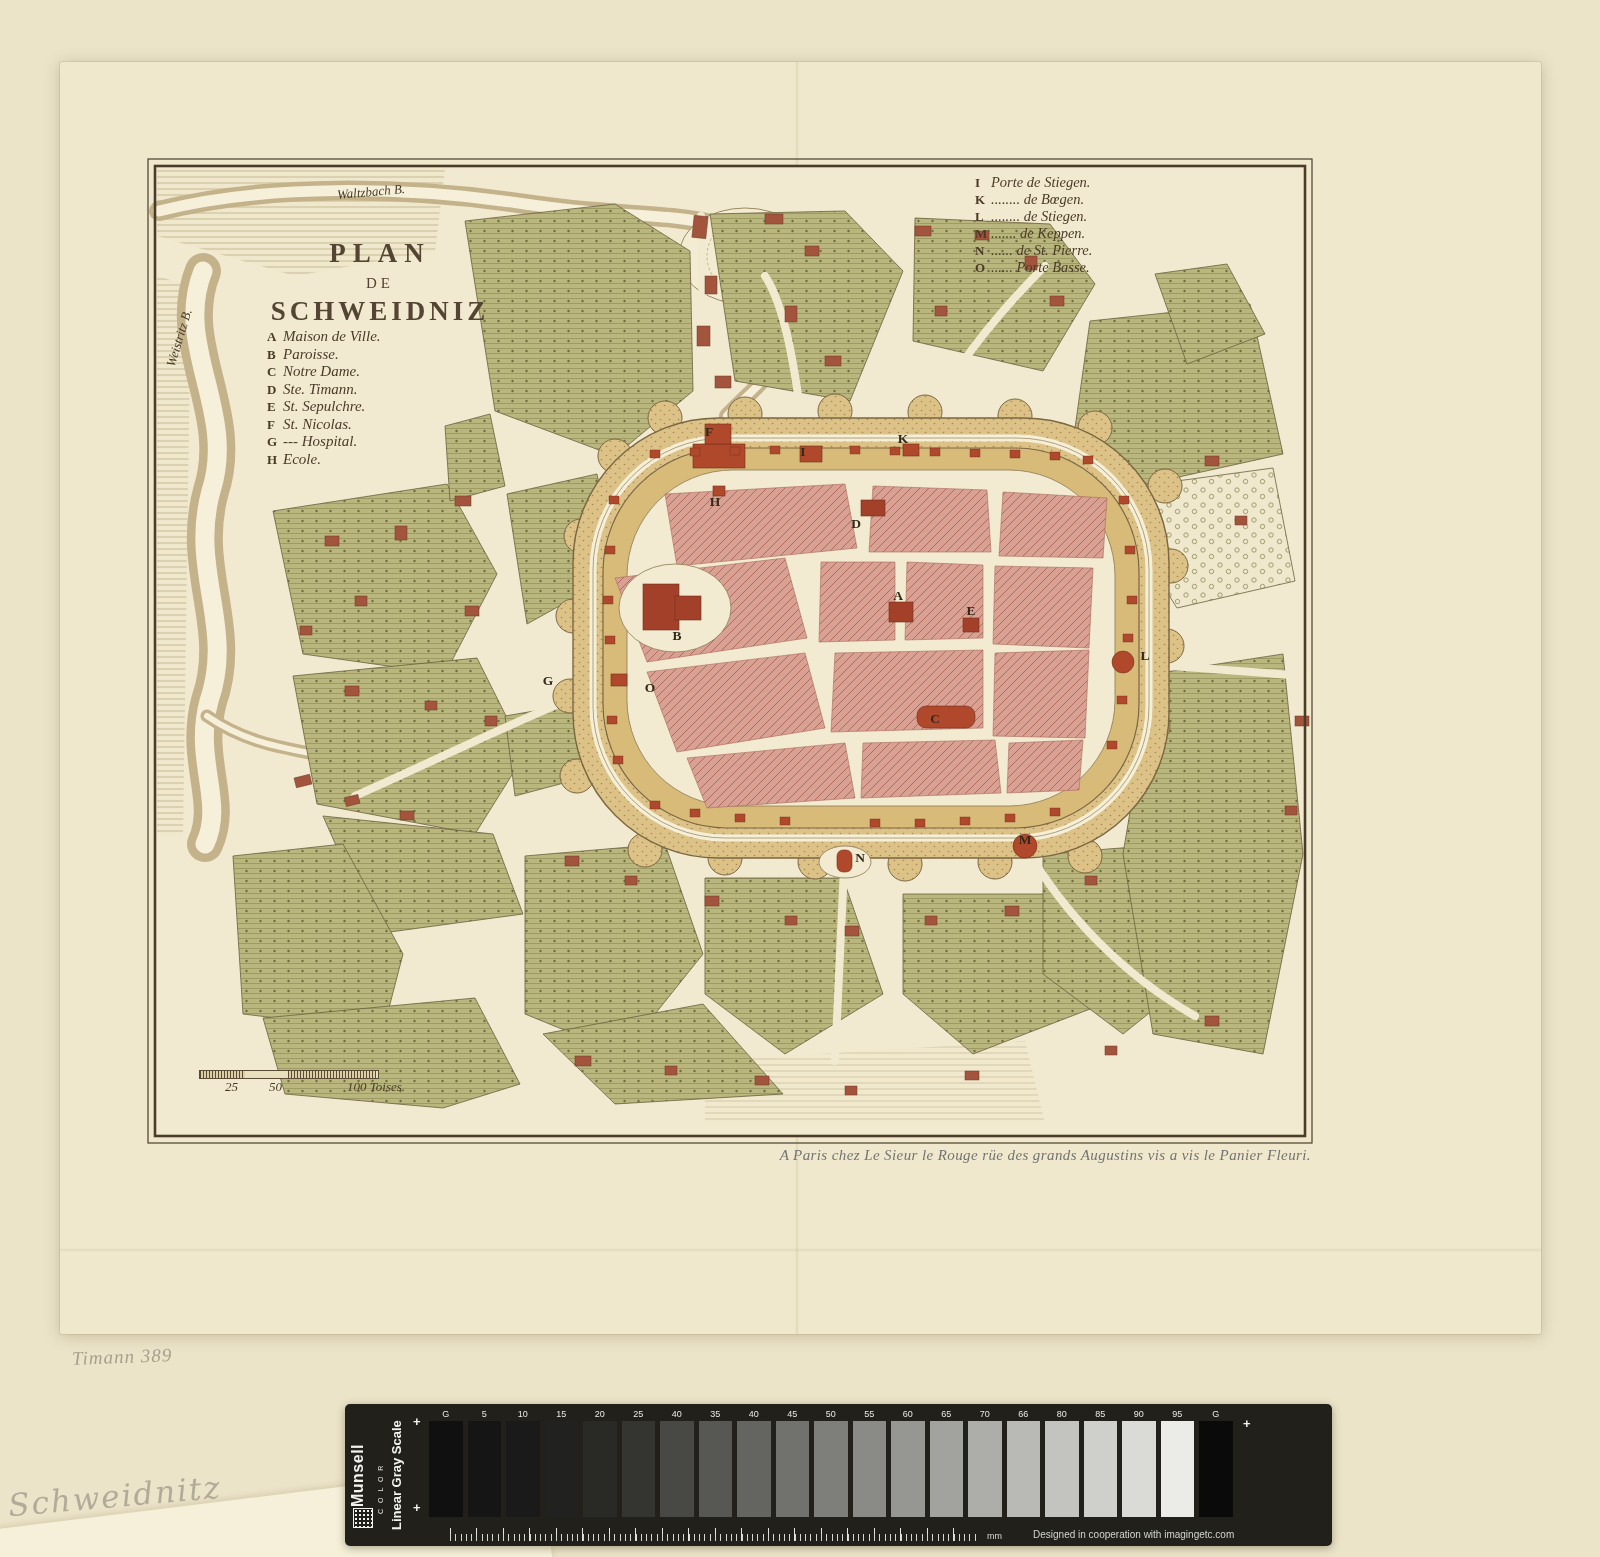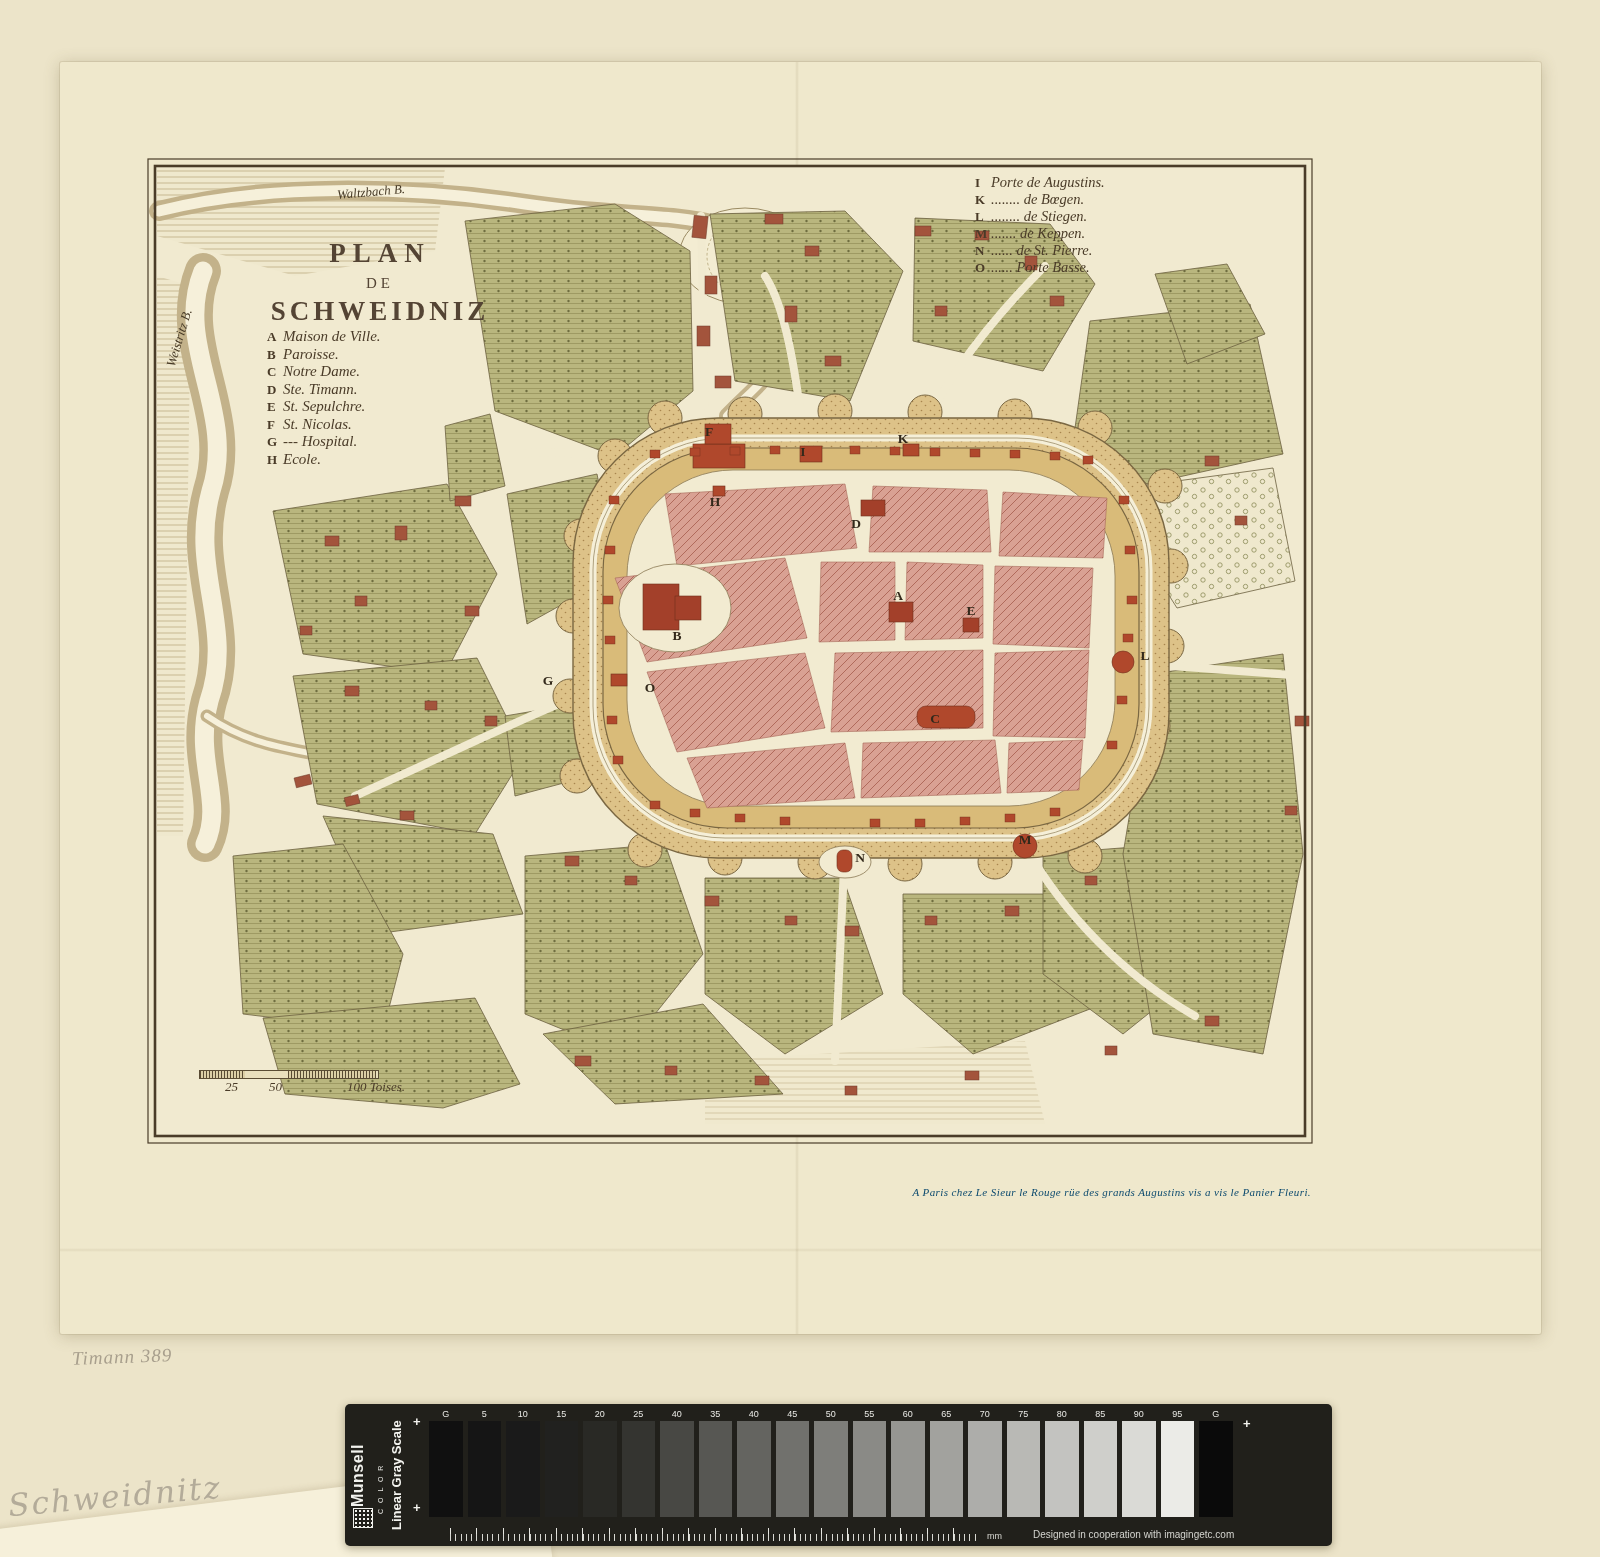--- a/index.html
+++ b/index.html
@@ -33,21 +33,21 @@
   .map-letter{position:absolute;font-size:13.5px;font-weight:bold;color:#33291b;
         transform:translate(-50%,-50%);font-variant:small-caps;}
   .scalebar{position:absolute;left:54px;top:914px;width:190px;color:#4a3b28;}
   .sb-bar{position:relative;width:178px;height:7px;border:1px solid #5a4c34;background:#e9dfbd;display:flex;}
   .sb-seg{height:100%;}
   .sb-hatch{background:repeating-linear-gradient(90deg,#5a4c34 0 1px,#dccfa6 1px 3px);}
   .sb-labels{position:relative;height:16px;font-style:italic;font-size:13px;}
   .sb-25{position:absolute;left:26px;} .sb-50{position:absolute;left:70px;}
   .sb-100{position:absolute;left:148px;white-space:nowrap;}
   .imprint{position:absolute;left:0;top:991px;width:1166px;text-align:right;
-        font-style:italic;font-size:11px;color:#0c4a6e;letter-spacing:.4px;margin-top:39px;}
+        font-style:italic;font-size:15px;color:#737373;letter-spacing:.4px;}
   
   .pencil{position:absolute;color:#a89f8d;font-style:italic;}
   .pencil-catalog{left:72px;top:1346px;font-size:19px;transform:rotate(-2deg);letter-spacing:1px;}
   .pencil-title{left:8px;top:1478px;font-size:31px;transform:rotate(-5deg);letter-spacing:2px;
         color:#b3ab99;font-family:"DejaVu Serif",serif;}
   
   .graybar{position:absolute;left:345px;top:1404px;width:987px;height:142px;
         background:#21201b;border-radius:5px;font-family:"Liberation Sans",sans-serif;
         box-shadow:0 2px 8px rgba(80,70,40,.45);}
   .gs-left{position:absolute;left:0;top:0;bottom:0;width:84px;}
@@ -332,21 +332,21 @@
     <div class="lg-row"><span class="lg-key">B</span><span>Paroisse.</span></div>
     <div class="lg-row"><span class="lg-key">C</span><span>Notre Dame.</span></div>
     <div class="lg-row"><span class="lg-key">D</span><span>Ste. Timann.</span></div>
     <div class="lg-row"><span class="lg-key">E</span><span>St. Sepulchre.</span></div>
     <div class="lg-row"><span class="lg-key">F</span><span>St. Nicolas.</span></div>
     <div class="lg-row"><span class="lg-key">G</span><span>--- Hospital.</span></div>
     <div class="lg-row"><span class="lg-key">H</span><span>Ecole.</span></div>
   </div>
 
   <div class="gates-legend">
-    <div class="lg-row"><span class="lg-key">I</span><span>Porte de Augustins.</span></div>
+    <div class="lg-row"><span class="lg-key">I</span><span>Porte de Stiegen.</span></div>
     <div class="lg-row"><span class="lg-key">K</span><span>........ de Bœgen.</span></div>
     <div class="lg-row"><span class="lg-key">L</span><span>........ de Stiegen.</span></div>
     <div class="lg-row"><span class="lg-key">M</span><span>....... de Keppen.</span></div>
     <div class="lg-row"><span class="lg-key">N</span><span>...... de St. Pierre.</span></div>
     <div class="lg-row"><span class="lg-key">O</span><span>...... Porte Basse.</span></div>
   </div>
 
   <div class="river-label river-top">Waltzbach B.</div>
   <div class="river-label river-left">Weistritz B.</div>
 
@@ -451,21 +451,21 @@
       </div>
     <div class="gs-col">
         <span class="gs-num">65</span>
         <div class="gs-patch" style="background-color: rgb(162, 162, 158);"></div>
       </div>
     <div class="gs-col">
         <span class="gs-num">70</span>
         <div class="gs-patch" style="background-color: rgb(173, 173, 170);"></div>
       </div>
     <div class="gs-col">
-        <span class="gs-num">75</span>
+        <span class="gs-num">66</span>
         <div class="gs-patch" style="background-color: rgb(185, 185, 181);"></div>
       </div>
     <div class="gs-col">
         <span class="gs-num">80</span>
         <div class="gs-patch" style="background-color: rgb(195, 195, 192);"></div>
       </div>
     <div class="gs-col">
         <span class="gs-num">85</span>
         <div class="gs-patch" style="background-color: rgb(207, 207, 203);"></div>
       </div>

